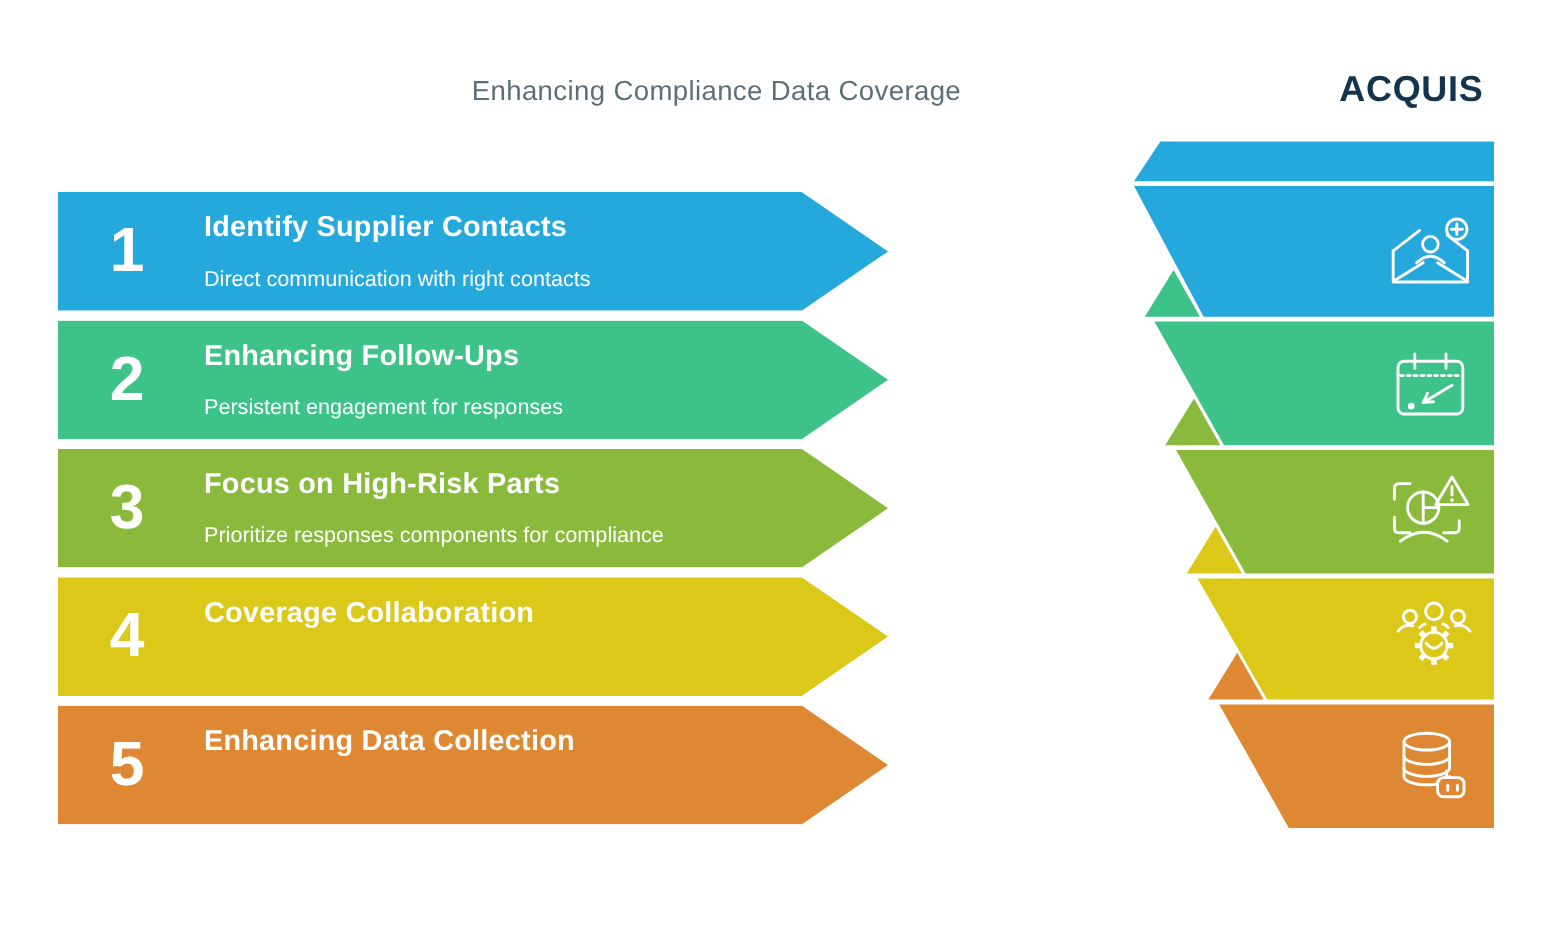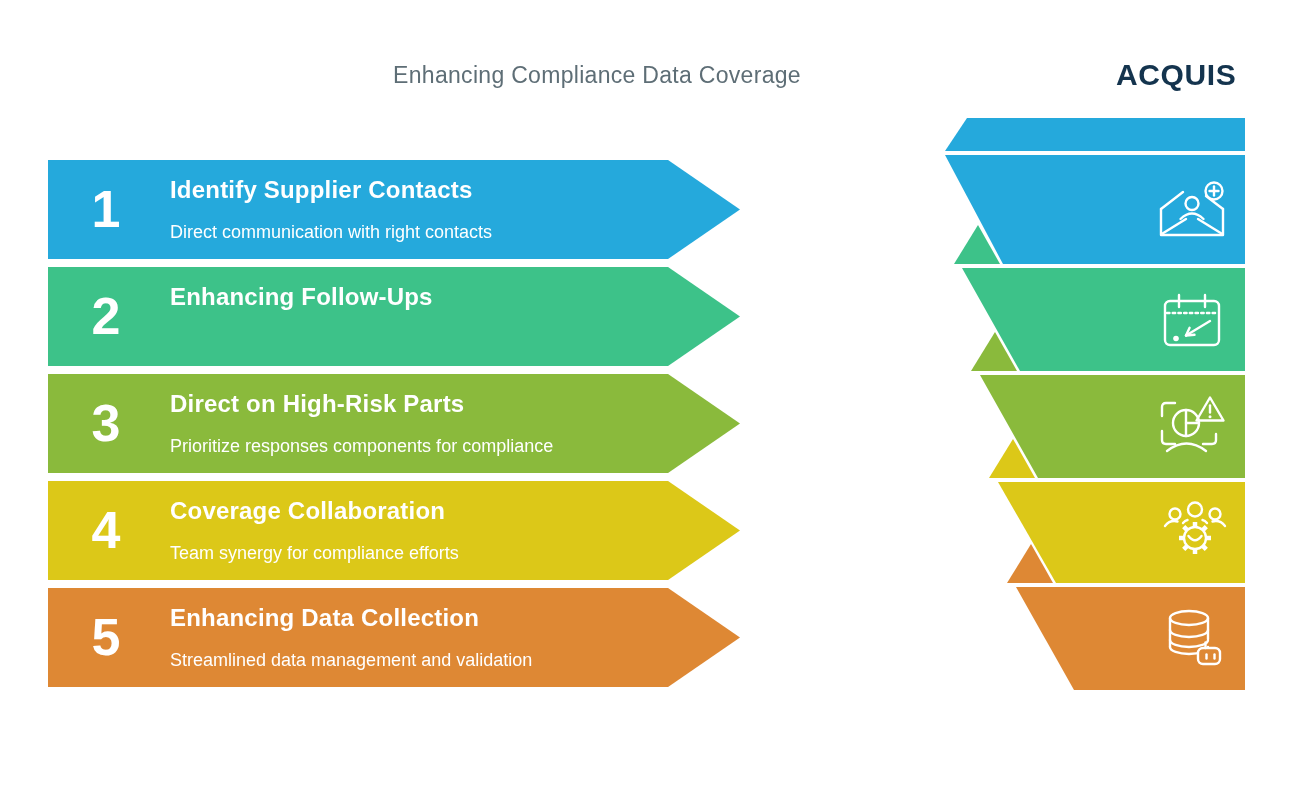--- a/index.html
+++ b/index.html
@@ -31,35 +31,34 @@
 <div class="logo">ACQUIS</div>
 
 <div class="banner" style="top: 160px; background-color: rgb(37, 169, 220);">
   <span class="num">1</span>
   <span class="t">Identify Supplier Contacts</span>
   <span class="s">Direct communication with right contacts</span>
 </div>
 <div class="banner" style="top: 267px; background-color: rgb(61, 194, 137);">
   <span class="num">2</span>
   <span class="t">Enhancing Follow-Ups</span>
+  <span class="s">Persistent engagement for responses</span>
 </div>
 <div class="banner" style="top: 374px; background-color: rgb(138, 186, 60);">
   <span class="num">3</span>
-  <span class="t">Direct on High-Risk Parts</span>
+  <span class="t">Focus on High-Risk Parts</span>
   <span class="s">Prioritize responses components for compliance</span>
 </div>
 <div class="banner" style="top: 481px; background-color: rgb(220, 200, 24);">
   <span class="num">4</span>
   <span class="t">Coverage Collaboration</span>
-  <span class="s">Team synergy for compliance efforts</span>
 </div>
 <div class="banner" style="top: 588px; background-color: rgb(222, 136, 52);">
   <span class="num">5</span>
   <span class="t">Enhancing Data Collection</span>
-  <span class="s">Streamlined data management and validation</span>
 </div>
 
 <svg class="ribbon" width="330" height="586" viewBox="0 0 330 586">
 
   <polygon points="42,6 320,6 320,39 20,39" fill="#25A9DC"></polygon>
 
   <polygon points="20,43 320,43 320,152 78,152" fill="#25A9DC"></polygon>
   <polygon points="29,152 75,152 53,113" fill="#3DC289"></polygon>
 
   <polygon points="37,156 320,156 320,259 95,259" fill="#3DC289"></polygon>

